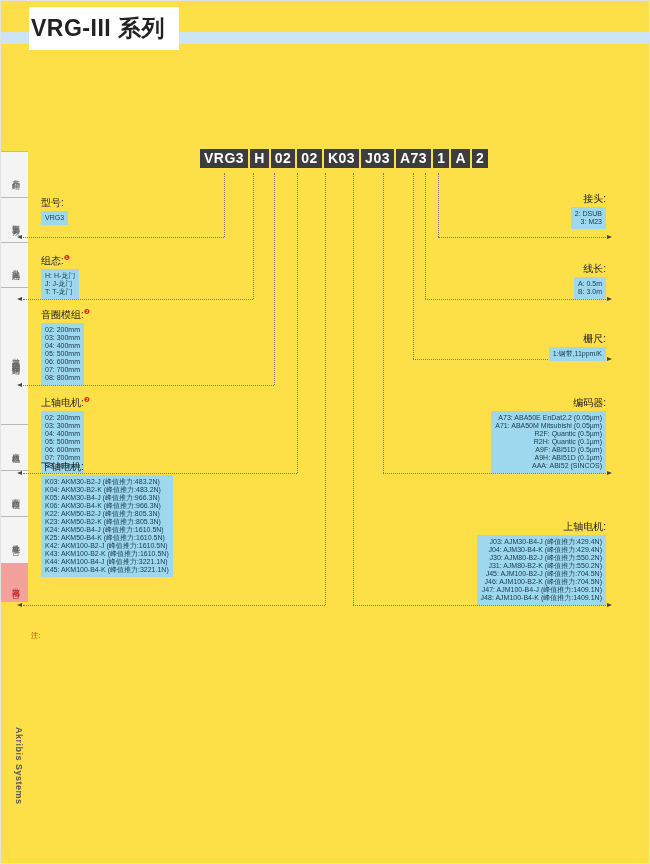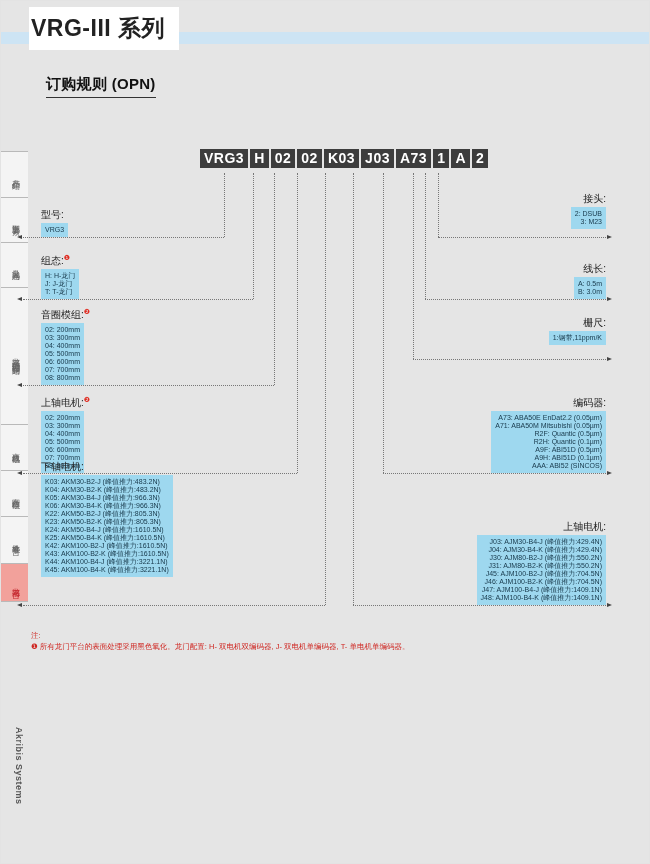--- a/index.html
+++ b/index.html
@@ -1,17 +1,17 @@
 <!DOCTYPE html>
 <html><head>
 <meta charset="utf-8">
 <style>
   html,body{margin:0;padding:0;background:#fff;}
   #page{
-    position:relative;width:650px;height:864px;background:#e5e5e5;
+    position:relative;width:650px;height:864px;background:#fde047;
     font-family:"Liberation Sans","DejaVu Sans",sans-serif;
     box-sizing:border-box;border:1px solid #e3e3e3;overflow:hidden;
   }
   
   .title-bar{position:absolute;left:0;top:31px;width:650px;height:12px;background:#cde4f4;}
   .page-title{
     position:absolute;left:28px;top:6px;z-index:2;background:#fff;
     font-size:23px;font-weight:600;color:#222;margin:0;padding:6px 14px 6px 2px;letter-spacing:0.5px;
   }
   .subtitle{
@@ -57,21 +57,20 @@
   .notes{position:absolute;left:30px;top:630px;color:#cf2621;font-size:7.5px;line-height:10px;}
   .notes .nh{margin-bottom:1px;}
 </style>
 </head>
 <body>
 
 <div id="page">
 
   <div class="title-bar"></div>
   <h1 class="page-title">VRG-III 系列</h1>
-  <div class="subtitle">订购规则 (OPN)</div>
 
   <div class="sidebar">
     <div class="side-tab" style="height:46px">产品介绍</div>
     <div class="side-tab" style="height:45px">选型要素</div>
     <div class="side-tab" style="height:45px">常见问题</div>
     <div class="side-tab" style="height:137px">龙门平台的运动控制介绍</div>
     <div class="side-tab" style="height:46px">直线模组</div>
     <div class="side-tab" style="height:46px">音圈模组</div>
     <div class="side-tab" style="height:47px">堆叠平台</div>
     <div class="side-tab active" style="height:38px">龙门平台</div>
@@ -118,21 +117,21 @@
   <div class="arrow-l" style="left:16px;top:296px"></div>
   <div class="arrow-l" style="left:16px;top:382px"></div>
   <div class="arrow-l" style="left:16px;top:470px"></div>
   <div class="arrow-l" style="left:16px;top:602px"></div>
   <div class="arrow-r" style="left:606px;top:234px"></div>
   <div class="arrow-r" style="left:606px;top:296px"></div>
   <div class="arrow-r" style="left:606px;top:356px"></div>
   <div class="arrow-r" style="left:606px;top:470px"></div>
   <div class="arrow-r" style="left:606px;top:602px"></div>
 
-  <div class="sec sec-left" style="top:208px">
+  <div class="sec sec-left" style="top:196px">
     <div class="label"><span>型号:</span><span class="sup"></span></div>
     <div class="box">VRG3</div>
   </div>
   <div class="sec sec-left" style="top:254px">
     <div class="label"><span>组态:</span><span class="sup">❶</span></div>
     <div class="box">H: H-龙门
 J: J-龙门
 T: T-龙门</div>
   </div>
   <div class="sec sec-left" style="top:308px">
@@ -174,21 +173,21 @@
   <div class="sec sec-right" style="top:192px">
     <div class="label">接头:</div>
     <div class="box">2: DSUB
 3: M23</div>
   </div>
   <div class="sec sec-right" style="top:262px">
     <div class="label">线长:</div>
     <div class="box">A: 0.5m
 B: 3.0m</div>
   </div>
-  <div class="sec sec-right" style="top:316px">
+  <div class="sec sec-right" style="top:332px">
     <div class="label">栅尺:</div>
     <div class="box">1:钢带,11ppm/K</div>
   </div>
   <div class="sec sec-right" style="top:520px">
     <div class="label">上轴电机:</div>
     <div class="box">J03: AJM30-B4-J (峰值推力:429.4N)
 J04: AJM30-B4-K (峰值推力:429.4N)
 J30: AJM80-B2-J (峰值推力:550.2N)
 J31: AJM80-B2-K (峰值推力:550.2N)
 J45: AJM100-B2-J (峰值推力:704.5N)
@@ -202,16 +201,15 @@
 A71: ABA50M Mitsubishi (0.05µm)
 R2F: Quantic (0.5µm)
 R2H: Quantic (0.1µm)
 A9F: ABI51D (0.5µm)
 A9H: ABI51D (0.1µm)
 AAA: ABI52 (SINCOS)</div>
   </div>
 
   <div class="notes">
     <div class="nh">注:</div>
-    <div>❶ 所有龙门平台的表面处理采用黑色氧化。龙门配置: H- 双电机双编码器, J- 双电机单编码器, T- 单电机单编码器。</div>
   </div>
 
 </div>
 
 </body></html>

